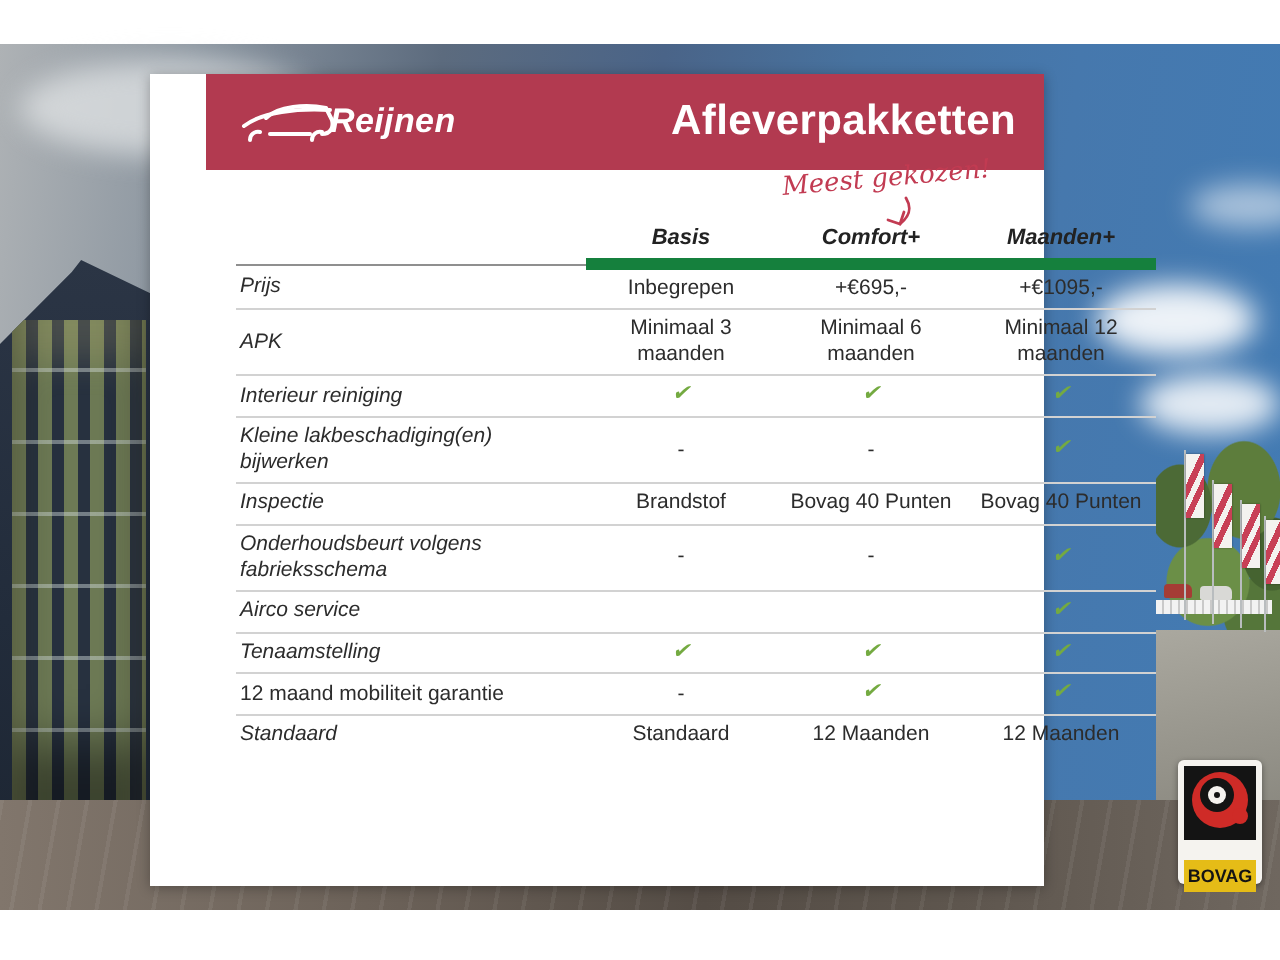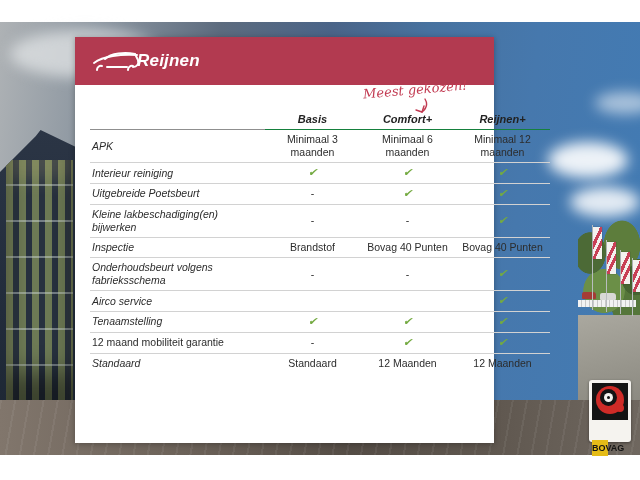--- a/index.html
+++ b/index.html
@@ -65,21 +65,21 @@
     background-image:linear-gradient(115deg, transparent 30%, #c84056 30% 45%, transparent 45% 58%, #c84056 58% 72%, transparent 72%);
     box-shadow:0 0 1px rgba(0,0,0,.4);
   }
   .f1{right:42px;top:203px;height:85px;}
   .f2{right:28px;top:218px;height:72px;}
   .f3{right:14px;top:228px;height:64px;}
   .f4{right:2px;top:236px;height:58px;}
   
   .card{
     position:absolute;left:75px;top:37px;width:419px;height:406px;z-index:2;
-    background:#ffffff;box-shadow:0 1px 6px rgba(0,0,0,.30);
+    background:#ffffff;box-shadow:0 1px 6px rgba(0,0,0,.30);padding-left:28px;
   }
   .card-header{
     height:48px;background:#b23a50;display:flex;align-items:center;justify-content:space-between;
     color:#fff;
   }
   .brand{display:flex;align-items:center;margin-left:16px;}
   .brand svg{display:block;}
   .brand-name{font-size:17px;font-weight:bold;font-style:italic;letter-spacing:.2px;margin-left:-6px;}
   .card-title{font-size:21px;font-weight:bold;margin-right:14px;letter-spacing:.2px;}
   
@@ -89,21 +89,21 @@
     transform:rotate(-5deg);white-space:nowrap;
   }
   .annotation-arrow{position:absolute;top:60px;right:66px;z-index:3;}
   
   .tbl-wrap{padding:26px 0 0 0;}
   table.pkg{border-collapse:collapse;table-layout:fixed;width:460px;margin-left:15px;}
   col.c-label{width:175px;}
   col.c-val{width:95px;}
   th{
     font-size:11px;font-weight:bold;font-style:italic;color:#222;
-    text-align:center;padding:2px 0 4px 0;border-bottom:1px solid #15803d;
+    text-align:center;padding:2px 0 4px 0;border-bottom:6px solid #15803d;
   }
   th.empty{border-bottom:1px solid #8f8f8f;}
   td{font-size:10.5px;color:#2c2c2c;border-bottom:1px solid #d2d2d2;padding:3px 2px;line-height:1.25;}
   tr:last-child td{border-bottom:none;}
   td.label{font-style:italic;text-align:left;}
   td.label.upright{font-style:normal;}
   td.val{text-align:center;}
   span.check{color:#74aa41;font-size:11px;font-style:italic;}
   
   .bovag{
@@ -111,21 +111,21 @@
     background:#f5f3ef;border-radius:3px;padding:3px 3px 2px 3px;box-sizing:border-box;
     box-shadow:0 1px 3px rgba(0,0,0,.4);
   }
   .bovag-top{position:relative;width:36px;height:37px;background:#141414;overflow:hidden;}
   .wheel{position:absolute;left:4px;top:3px;width:28px;height:28px;border-radius:50%;background:#cf2b27;}
   .wheel-ring{position:absolute;left:8px;top:6px;width:17px;height:17px;border-radius:50%;background:#141414;}
   .wheel-hub{position:absolute;left:12px;top:10px;width:9px;height:9px;border-radius:50%;background:#f5f3ef;}
   .wheel-dot{position:absolute;left:15px;top:13px;width:3px;height:3px;border-radius:50%;background:#141414;}
   .wheel-handle{position:absolute;left:24px;top:21px;width:8px;height:8px;border-radius:50%;background:#cf2b27;}
   .bovag-band{
-    margin-top:20px;width:16px;height:16px;background:#e5bc17;color:#141414;
+    margin-top:10px;width:36px;height:16px;background:#e5bc17;color:#141414;
     font-size:9px;font-weight:bold;text-align:center;line-height:16px;
     letter-spacing:0;transform-origin:center;
   }
 </style>
 </head>
 <body>
 
 <div class="photo">
   <div class="cloud c1"></div>
   <div class="cloud c2"></div>
@@ -168,20 +168,21 @@
             <path d="M3 17 C12 10, 30 8, 46 9"></path>
             <path d="M14 13 C20 7, 34 6, 44 8 L47 14 C48 18, 46 21, 42 21"></path>
             <path d="M16 21 L36 21"></path>
             <path d="M6 24 a4 4 0 0 1 5 -4"></path>
             <path d="M37 24 a4 4 0 0 1 5 -4"></path>
           </g>
         </svg>
       </span>
       <span class="brand-name">Reijnen</span>
     </div>
+    <div class="card-title">Afleverpakketten</div>
   </div>
 
   <div class="annotation">Meest gekozen!</div>
   <span class="annotation-arrow">
     <svg width="14" height="18" viewBox="0 0 14 18">
       <g fill="none" stroke="#c23b52" stroke-width="1.4" stroke-linecap="round">
         <path d="M11 2 C14 7, 13 11, 8 15"></path>
         <path d="M10 9 L8 15 L2 13"></path>
       </g>
     </svg>
@@ -193,39 +194,39 @@
         <col class="c-label">
           <col class="c-val">
           <col class="c-val">
           <col class="c-val">
       </colgroup>
       <thead>
         <tr>
           <th class="empty"></th>
           <th>Basis</th>
           <th>Comfort+</th>
-          <th>Reijnen+</th>
+          <th>Maanden+</th>
         </tr>
       </thead>
       <tbody>
+          <tr>
+            <td class="label">Prijs</td>
+            <td class="val">Inbegrepen</td>
+            <td class="val">+€695,-</td>
+            <td class="val">+€1095,-</td>
+          </tr>
           <tr>
             <td class="label">APK</td>
             <td class="val">Minimaal 3 maanden</td>
             <td class="val">Minimaal 6 maanden</td>
             <td class="val">Minimaal 12 maanden</td>
           </tr>
           <tr>
             <td class="label">Interieur reiniging</td>
             <td class="val"><span class="check">✔</span></td>
-            <td class="val"><span class="check">✔</span></td>
-            <td class="val"><span class="check">✔</span></td>
-          </tr>
-          <tr>
-            <td class="label">Uitgebreide Poetsbeurt</td>
-            <td class="val">-</td>
             <td class="val"><span class="check">✔</span></td>
             <td class="val"><span class="check">✔</span></td>
           </tr>
           <tr>
             <td class="label">Kleine lakbeschadiging(en) bijwerken</td>
             <td class="val">-</td>
             <td class="val">-</td>
             <td class="val"><span class="check">✔</span></td>
           </tr>
           <tr>

